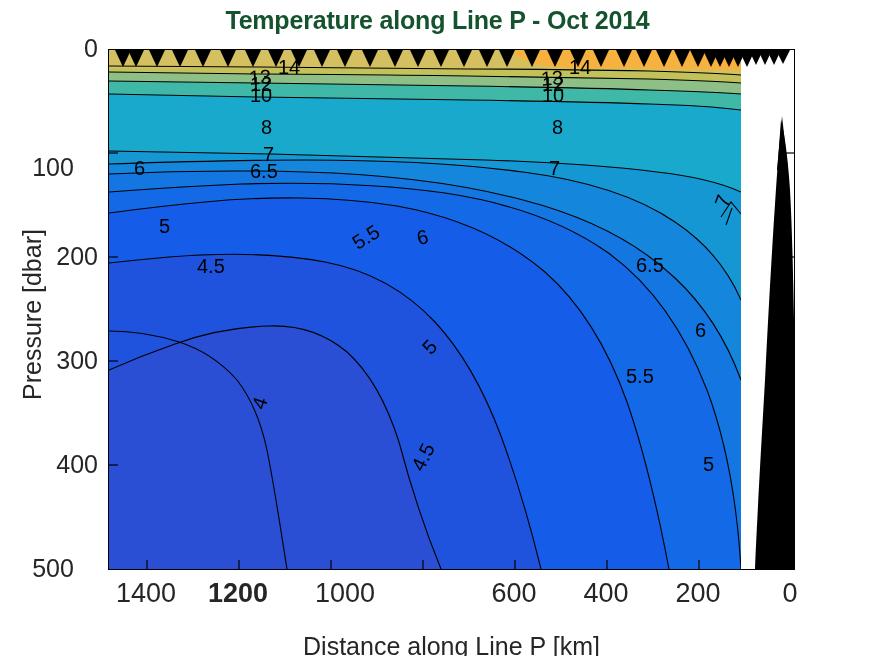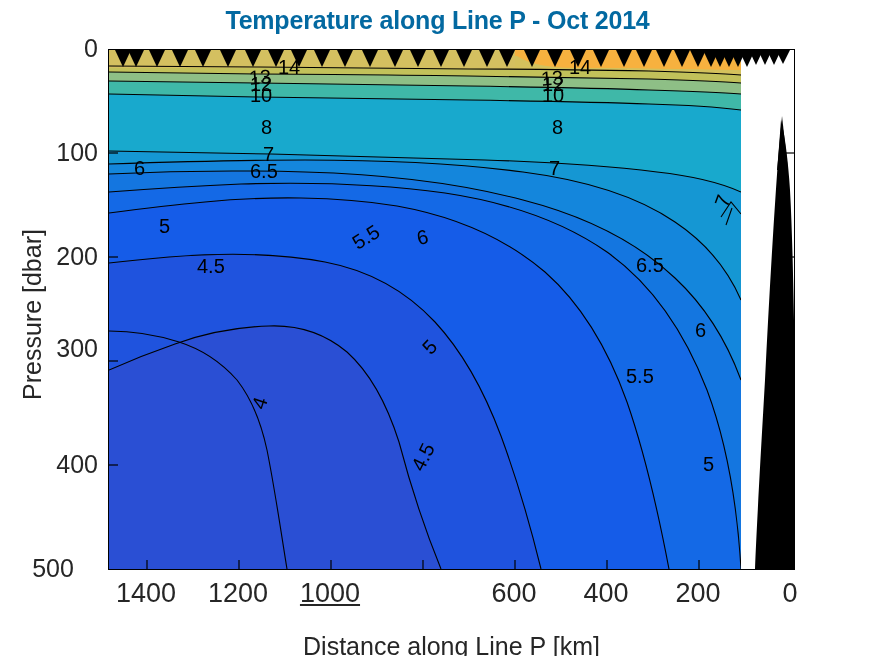--- a/index.html
+++ b/index.html
@@ -7,21 +7,21 @@
     width:875px; height:656px;
     background:#ffffff;
     font-family:"Liberation Sans", sans-serif;
     overflow:hidden;
     position:relative;
   }
   #figure { position:absolute; left:0; top:0; width:875px; height:656px; }
   .title {
     position:absolute; left:0; top:6px; width:875px;
     text-align:center;
-    font-size:25px; font-weight:bold; color:#0369a1;
+    font-size:25px; font-weight:bold; color:#14532d;
     letter-spacing:-0.2px;
   }
   
   .axes {
     position:absolute;
     left:108px; top:49px; width:687px; height:521px;
     border:1.3px solid #000;
     box-sizing:border-box;
     background:#ffffff;
     overflow:hidden;
@@ -280,29 +280,29 @@
     <div class="clab" style="left:443px; top:67px;">8</div>
     <div class="clab" style="left:440px; top:108px;">7</div>
     <div class="clab" style="left:608px; top:141px; transform:rotate(-70deg);">7</div>
     <div class="clab" style="left:527px; top:205px;">6.5</div>
     <div class="clab" style="left:586px; top:270px;">6</div>
     <div class="clab" style="left:517px; top:316px;">5.5</div>
     <div class="clab" style="left:594px; top:404px;">5</div>
   </div>
 
   <div class="ytick" style="top:34px;">0</div>
-  <div class="ytick" style="top:138px;">100</div>
+  <div class="ytick" style="top:153px;text-align:center;">100</div>
   <div class="ytick" style="top:242px;">200</div>
-  <div class="ytick" style="top:334px;">300</div>
+  <div class="ytick" style="top:346px;">300</div>
   <div class="ytick" style="top:450px;">400</div>
   <div class="ytick" style="top:554px;text-align:center;">500</div>
 
   <div class="xtick" style="left:91px;  top:578px;">1400</div>
-  <div class="xtick" style="left:183px; top:578px;">1200</div>
-  <div class="xtick" style="left:275px; top:578px;text-decoration:underline;">1000</div>
+  <div class="xtick" style="left:183px; top:578px;font-weight:bold;">1200</div>
+  <div class="xtick" style="left:290px; top:578px;">1000</div>
   <div class="xtick" style="left:459px; top:578px;">600</div>
   <div class="xtick" style="left:551px; top:578px;">400</div>
   <div class="xtick" style="left:643px; top:578px;">200</div>
   <div class="xtick" style="left:735px; top:578px;">0</div>
 
   <div class="xaxis-label">Distance along Line P [km]</div>
   <div class="yaxis-label">Pressure [dbar]</div>
 
 </div>
 

